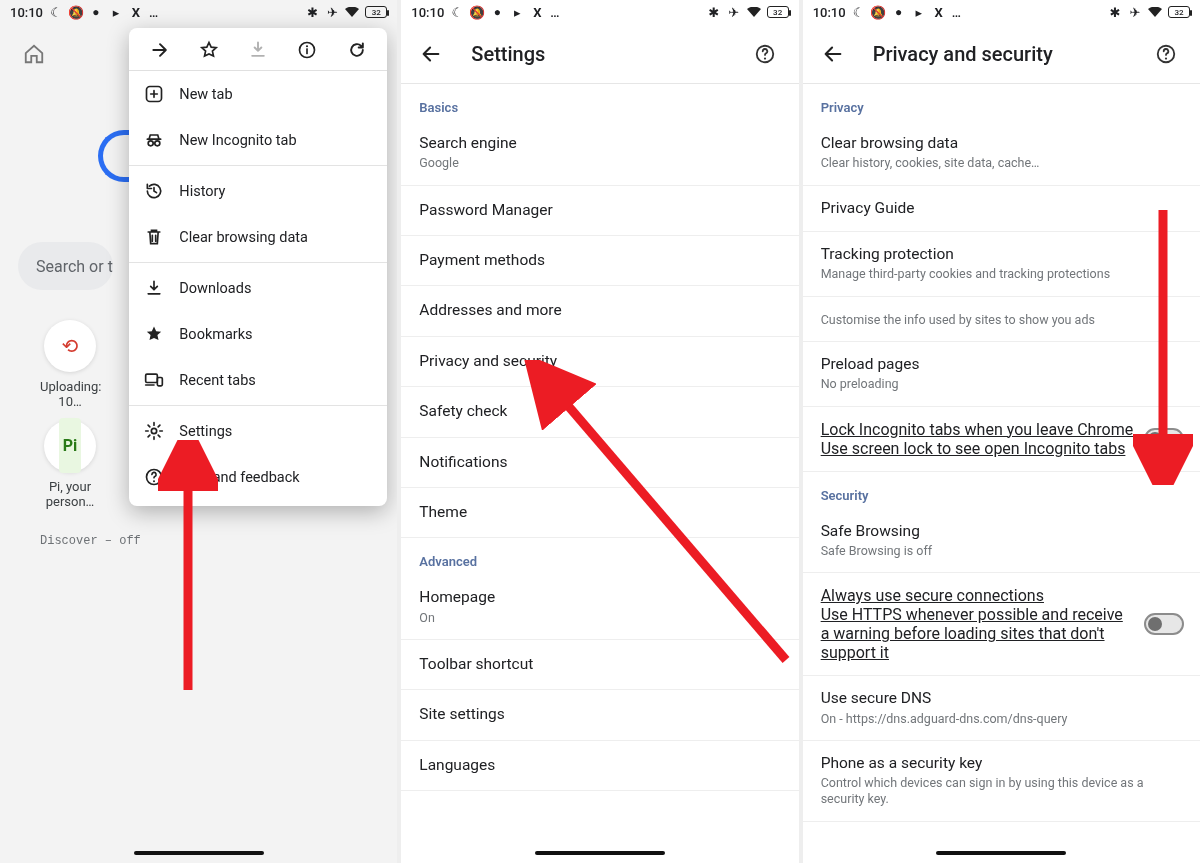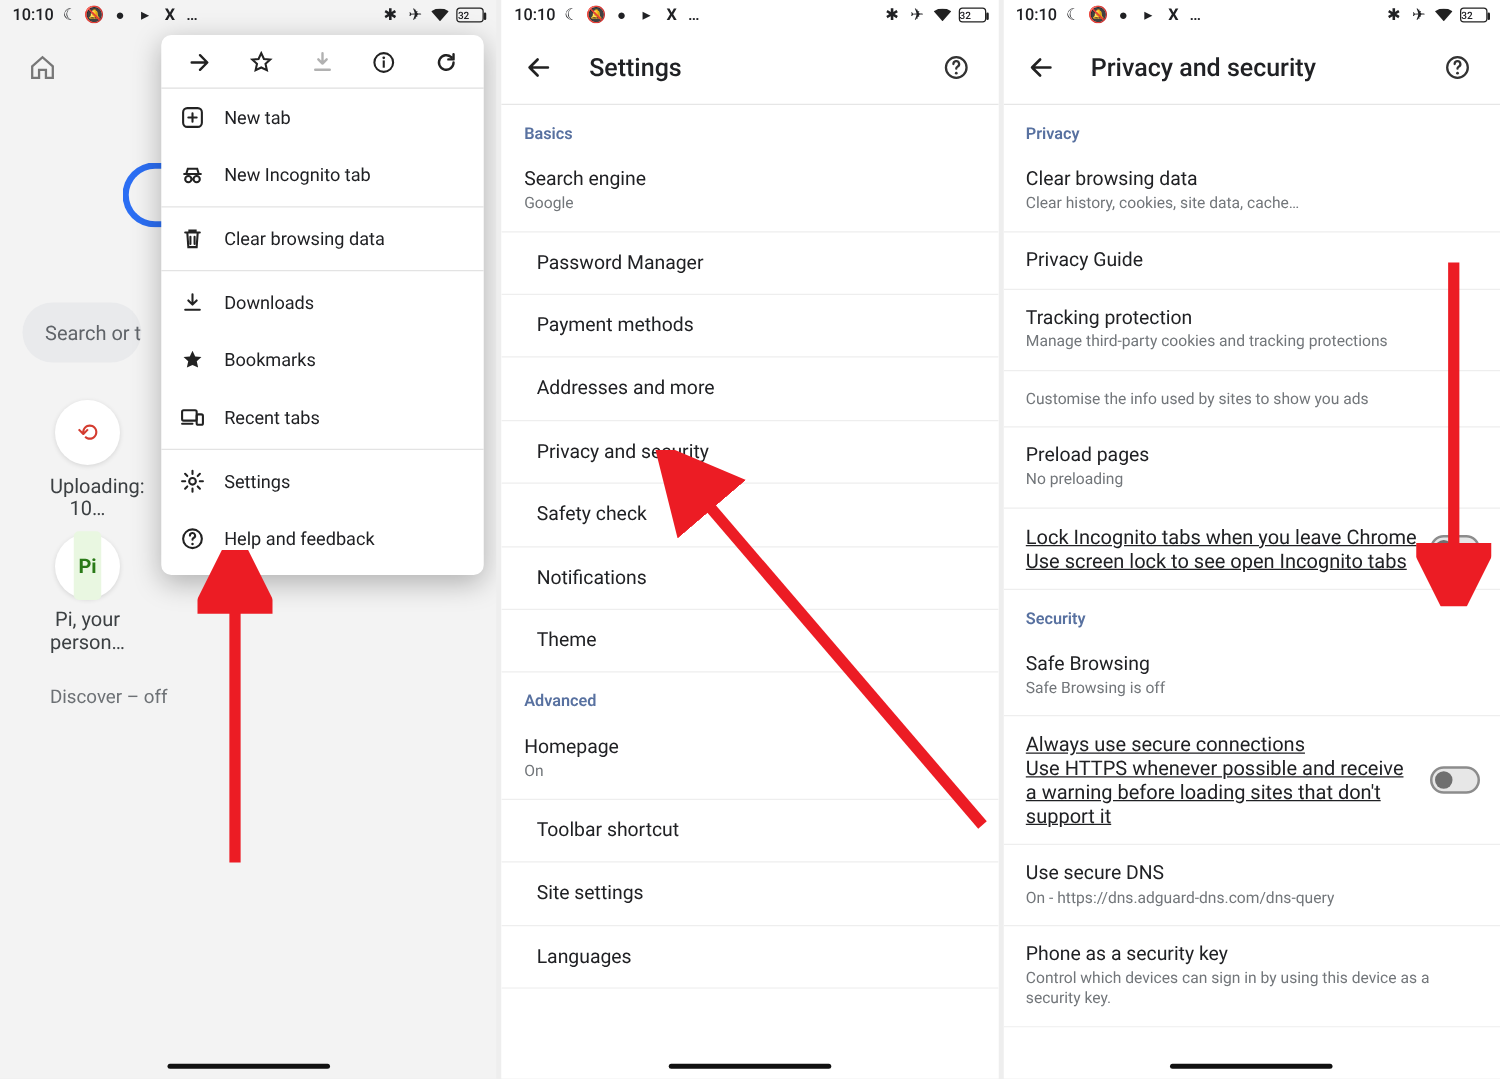--- a/index.html
+++ b/index.html
@@ -29,42 +29,42 @@
     height: 24px;
     display: flex;
     align-items: center;
     justify-content: space-between;
     padding: 0 10px;
     font-size: 13px;
     font-weight: 500;
   }
   .status .left, .status .right { display:flex; align-items:center; gap:6px; }
   .sglyph { width:14px; height:14px; display:inline-flex; align-items:center; justify-content:center; }
-  .batt { width:22px; height:12px; border:1.2px solid #222; border-radius:3px; position:relative; font-size:8px; display:flex; align-items:center; }
+  .batt { width:22px; height:12px; border:1.2px solid #222; border-radius:3px; position:relative; font-size:8px; display:flex; align-items:center; justify-content:center; }
   .batt:after{content:""; position:absolute; right:-3px; top:3px; width:2px; height:6px; background:#222; border-radius:1px;}
   .dots{letter-spacing:2px;}
   
   .home-top { padding: 10px 14px 0; }
   .home-icon { opacity:.7; }
   .home-body { padding: 50px 18px 0; }
   .logo-clip {
     width:40px; height:52px; border:5px solid #2b6ef3; border-right:none;
     border-radius: 30px 0 0 30px; margin-left:80px; margin-top:6px;
   }
   .searchbar {
     margin-top:60px;
     height:48px; background:#e9eaec; border-radius:28px;
     display:flex; align-items:center; padding:0 18px;
     font-size:16px; color:#606469; width:95px; white-space:nowrap; overflow:hidden;
   }
   .tile-row { display:flex; gap:34px; margin-top:30px; padding-left:22px;}
   .tile { width:60px; text-align:center;}
   .tile .chip{width:52px; height:52px; background:#fff; border-radius:28px; box-shadow:0 1px 4px rgba(0,0,0,.12); display:flex; align-items:center; justify-content:center; margin:0 auto 8px;}
-  .tile .cap{font-size:16px; color:#3c4043; line-height:1.15;}
-  .discover{ font-size:15px; color:#6d7175; padding: 24px 22px;}
+  .tile .cap{font-size:13px; color:#3c4043; line-height:1.15;}
+  .discover{ font-size:12px; color:#6d7175; padding: 24px 22px; font-family: Liberation Mono, monospace;}
   
   .menu {
     position:absolute; top:28px; right:10px;
     width:258px; background:#fff; border-radius:8px;
     box-shadow:0 6px 22px rgba(0,0,0,.28);
     padding-bottom:6px;
   }
   .menu-top{
     display:flex; justify-content:space-around; padding:12px 6px 10px;
     border-bottom:1px solid #e0e0e0; color:#3c3c3c;
@@ -75,21 +75,21 @@
   .menu-item .ic{width:22px; display:flex; justify-content:center;}
   .menu-sep{height:1px; background:#e3e3e3; margin:2px 0;}
   
   .appbar{ height:60px; display:flex; align-items:center; padding:0 14px 0 10px; border-bottom:1px solid #e6e6e6; gap:20px;}
   .appbar .title{ font-size:20px; font-weight:500;}
   .appbar .help{ margin-left:auto;}
   .iconbtn{ width:40px; height:40px; display:flex; align-items:center; justify-content:center; border-radius:20px;}
   
   .list{ overflow:hidden; }
   .section-title{ padding:16px 18px 6px; font-size:13px; font-weight:600; color:#5871a0;}
-  .row { padding:15px 28px; border-bottom:1px solid #eee;}
+  .row { padding:15px 18px; border-bottom:1px solid #eee;}
   .row.tall{ padding:13px 18px;}
   .row .t{ font-size:15.5px; color:#202124; line-height:1.25;}
   .row .s{ font-size:12.5px; color:#72767a; margin-top:2px; line-height:1.3;}
   .row2 { display:flex; align-items:center; padding:13px 16px 13px 18px; border-bottom:1px solid #eee;}
   .row2 .txt{flex:1; padding-right:10px;text-decoration:underline;}
   
   .toggle{ width:40px; height:22px; border:2px solid #8c8c8c; background:#e7e7e7; border-radius:14px; position:relative;}
   .toggle .knob{ position:absolute; left:2px; top:2px; width:14px; height:14px; background:#6f6f6f; border-radius:50%;}
   
   .arrow{ position:absolute; z-index:50;}
@@ -208,20 +208,29 @@
             <svg width="20" height="20" viewBox="0 0 24 24">
               <path d="M4 11h16M6 11l1.5-5h9L18 11" fill="none" stroke="#222" stroke-width="2" stroke-linecap="round"></path>
               <circle cx="8" cy="16" r="3" fill="none" stroke="#222" stroke-width="2"></circle>
               <circle cx="16" cy="16" r="3" fill="none" stroke="#222" stroke-width="2"></circle>
               <path d="M11 16h2" stroke="#222" stroke-width="2"></path>
             </svg>
           </span>
         <span>New Incognito tab</span>
       </div>
       <div class="menu-sep"></div>
+      <div class="menu-item">
+        <span class="ic">
+            <svg width="20" height="20" viewBox="0 0 24 24">
+              <path d="M4 12a8 8 0 1 0 2.5-5.8M4 4v5h5" fill="none" stroke="#222" stroke-width="2" stroke-linecap="round" stroke-linejoin="round"></path>
+              <path d="M12 8v4l3 2" fill="none" stroke="#222" stroke-width="2" stroke-linecap="round"></path>
+            </svg>
+          </span>
+        <span>History</span>
+      </div>
       <div class="menu-item">
         <span class="ic">
             <svg width="20" height="20" viewBox="0 0 24 24">
               <path d="M5 6h14M9 6V4h6v2M7 6l1 14h8l1-14M10 10v7M14 10v7" fill="none" stroke="#222" stroke-width="2" stroke-linecap="round"></path>
             </svg>
           </span>
         <span>Clear browsing data</span>
       </div>
       <div class="menu-sep"></div>
       <div class="menu-item">

